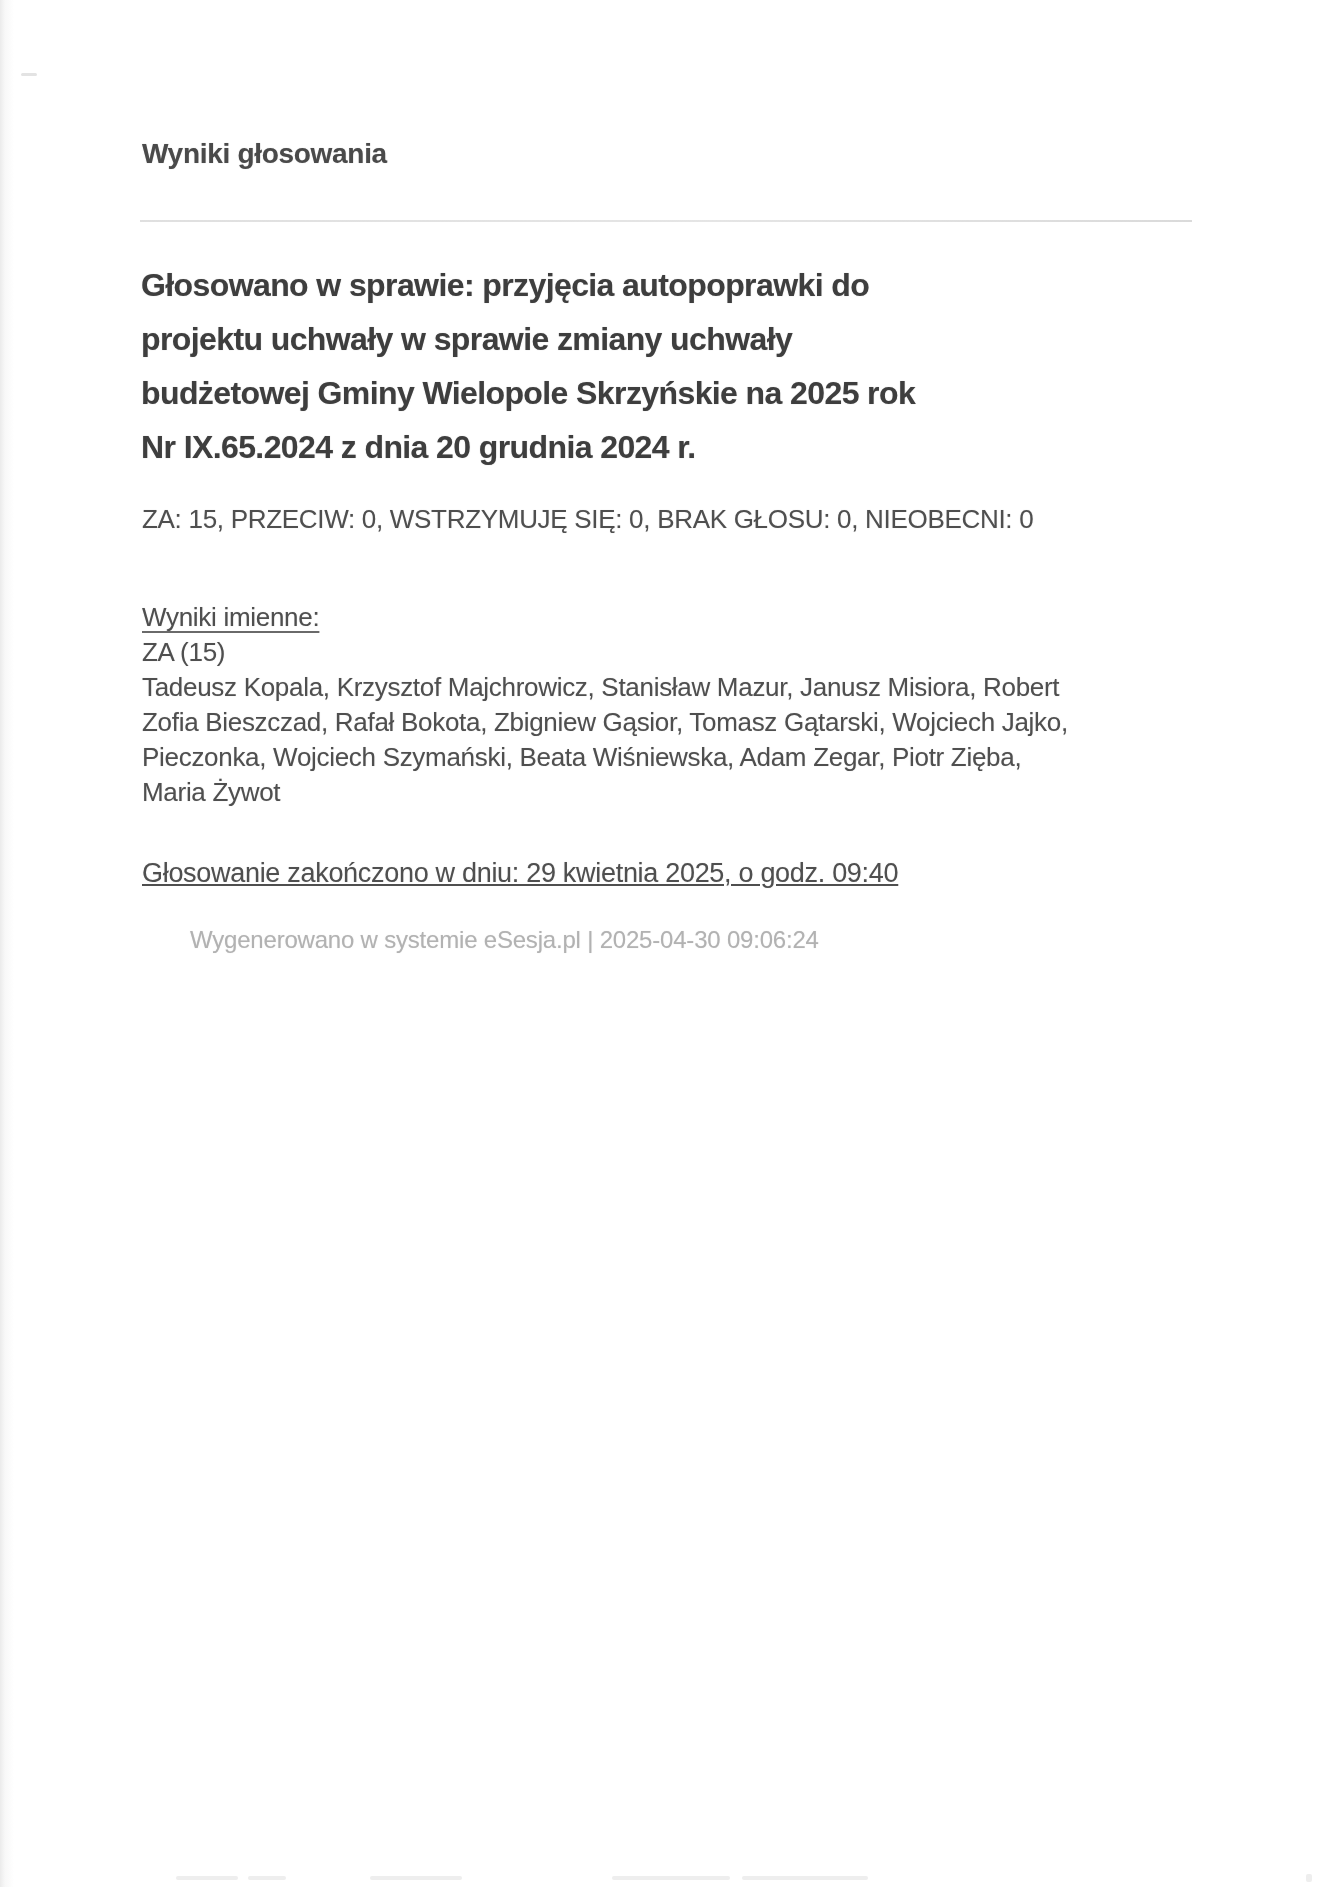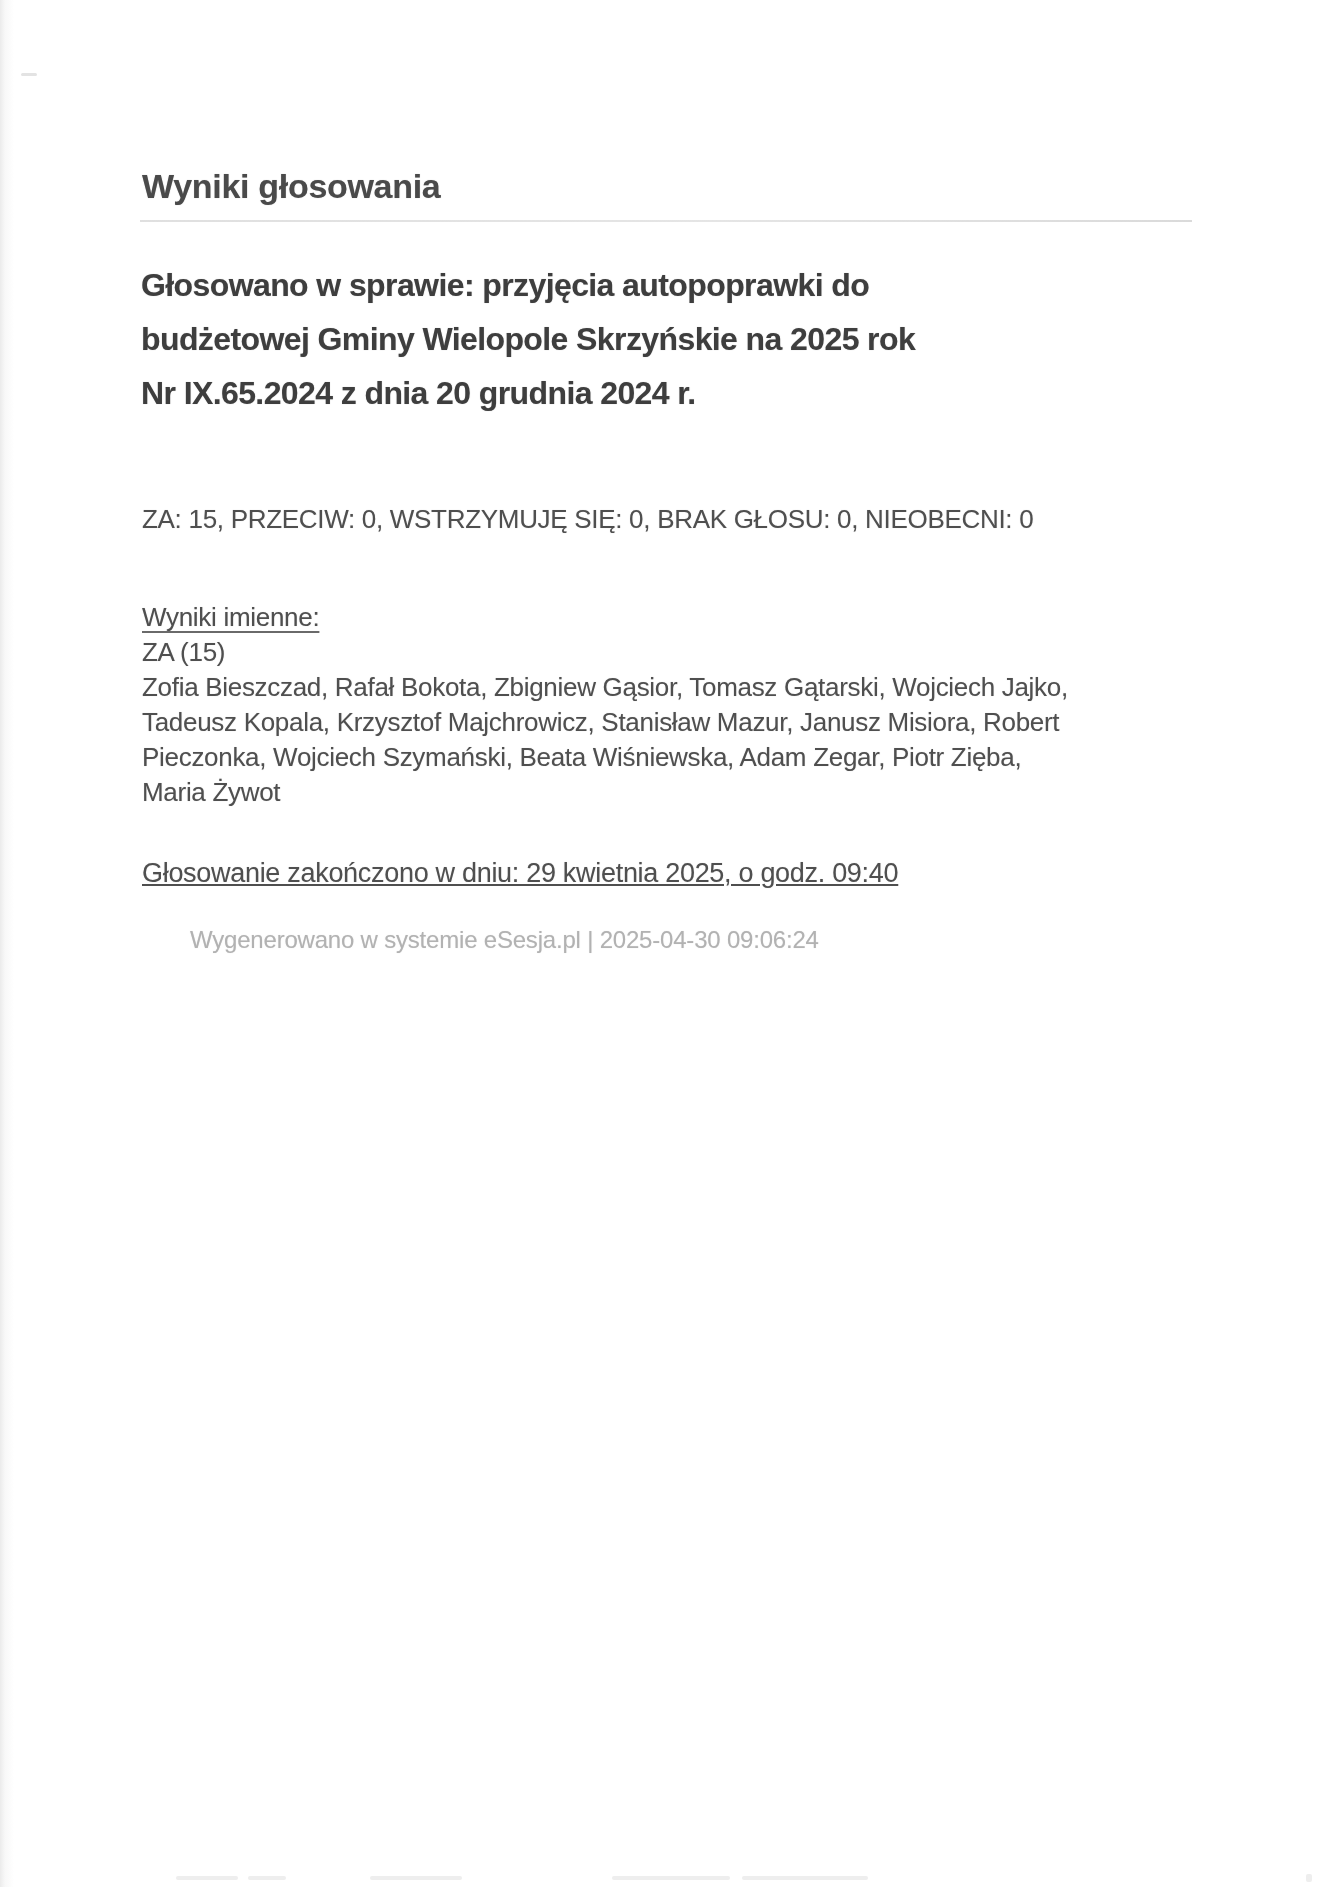--- a/index.html
+++ b/index.html
@@ -22,22 +22,22 @@
   }
   
   .scan-edge-left{
     position:absolute;left:0;top:0;bottom:0;width:14px;
     background:linear-gradient(to right,#ebebeb 0px,#f8f8f8 5px,#ffffff 14px);
   }
   .scan-speck{position:absolute;background:#e3e3e3;border-radius:2px;}
   .scan-dash{position:absolute;background:#eeeeee;height:4px;border-radius:2px;}
 
   .page-title{
-    position:absolute;left:142px;top:167px;
-    font-size:34px;font-weight:bold;color:var(--title-color);
+    position:absolute;left:142px;top:138px;
+    font-size:28px;font-weight:bold;color:var(--title-color);
     letter-spacing:-0.3px;
     text-shadow:0 0 1px rgba(74,74,74,0.35);
     white-space:nowrap;
   }
   .divider{
     position:absolute;left:140px;top:220px;width:1052px;height:2px;
     background:linear-gradient(to right,var(--divider-color) 0%,#e2e2e2 55%,#d6d6d6 100%);
     opacity:0.9;
   }
   .subject-heading{
@@ -89,31 +89,32 @@
 
   <div class="scan-edge-left"></div>
   <div class="scan-speck" style="left:21px;top:73px;width:16px;height:3px;"></div>
 
   <div class="page-title">Wyniki głosowania</div>
 
   <div class="divider"></div>
 
   <div class="subject-heading">
     <div class="hline">Głosowano w sprawie: przyjęcia autopoprawki do</div>
+    <div class="hline">projektu uchwały w sprawie zmiany uchwały</div>
     <div class="hline">budżetowej Gminy Wielopole Skrzyńskie na 2025 rok</div>
     <div class="hline">Nr IX.65.2024 z dnia 20 grudnia 2024 r.</div>
   </div>
 
   <div class="vote-summary">ZA: 15, PRZECIW: 0, WSTRZYMUJĘ SIĘ: 0, BRAK GŁOSU: 0, NIEOBECNI: 0</div>
 
   <div class="named-results">
     <div class="nline"><span class="results-label">Wyniki imienne:</span></div>
     <div class="nline">ZA (15)</div>
+    <div class="nline">Tadeusz Kopala, Krzysztof Majchrowicz, Stanisław Mazur, Janusz Misiora, Robert</div>
     <div class="nline">Zofia Bieszczad, Rafał Bokota, Zbigniew Gąsior, Tomasz Gątarski, Wojciech Jajko,</div>
-    <div class="nline">Tadeusz Kopala, Krzysztof Majchrowicz, Stanisław Mazur, Janusz Misiora, Robert</div>
     <div class="nline">Pieczonka, Wojciech Szymański, Beata Wiśniewska, Adam Zegar, Piotr Zięba,</div>
     <div class="nline">Maria Żywot</div>
   </div>
 
   <div class="vote-end">Głosowanie zakończono w dniu: 29 kwietnia 2025, o godz. 09:40</div>
 
   <div class="footer-line">Wygenerowano w systemie eSesja.pl | 2025-04-30 09:06:24</div>
 
   <div class="scan-dash" style="left:176px;top:1876px;width:62px;"></div>
   <div class="scan-dash" style="left:248px;top:1876px;width:38px;"></div>

